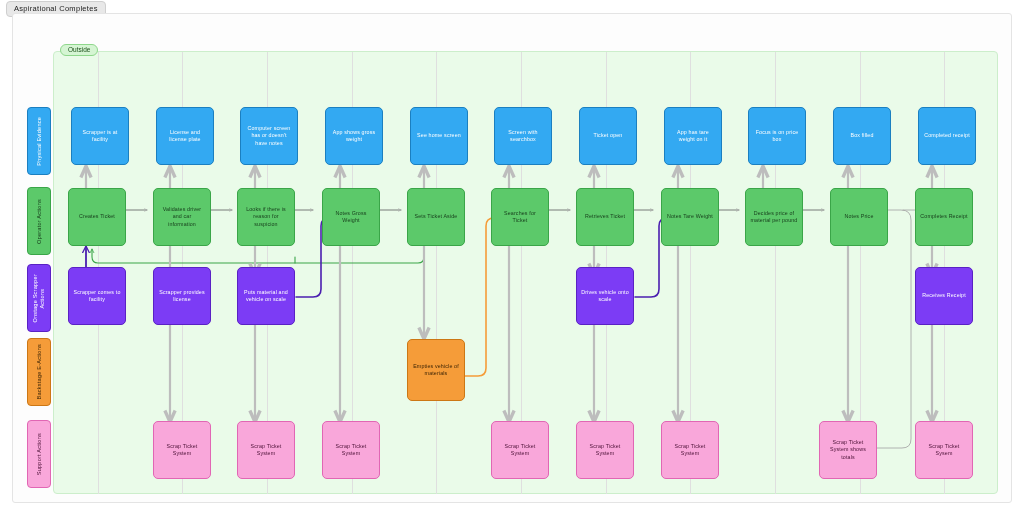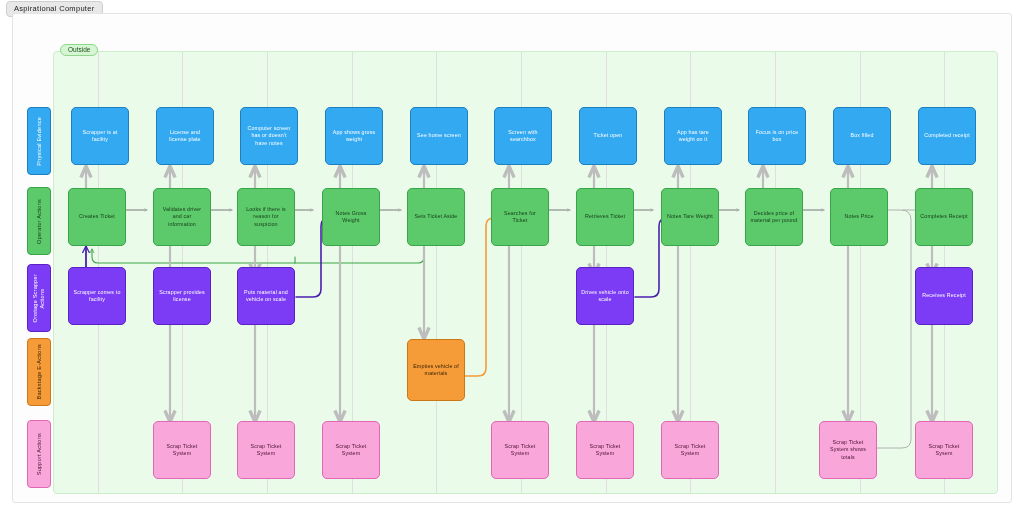--- a/index.html
+++ b/index.html
@@ -121,21 +121,21 @@
     width: 1000px; height: 490px;
     overflow: visible;
     pointer-events: none;
   }
 </style>
 </head>
 <body>
 
 <div id="root">
 
-  <div class="title-tab">Aspirational Computer</div>
+  <div class="title-tab">Aspirational Completes</div>
 
   <div class="canvas">
 
     <div class="zone">
       <div class="zone-label">Outside</div>
     </div>
 
     <div class="lane-sep" style="left:85px;  top:38px; height:442px;"></div>
     <div class="lane-sep" style="left:169px; top:38px; height:442px;"></div>
     <div class="lane-sep" style="left:254px; top:38px; height:442px;"></div>

